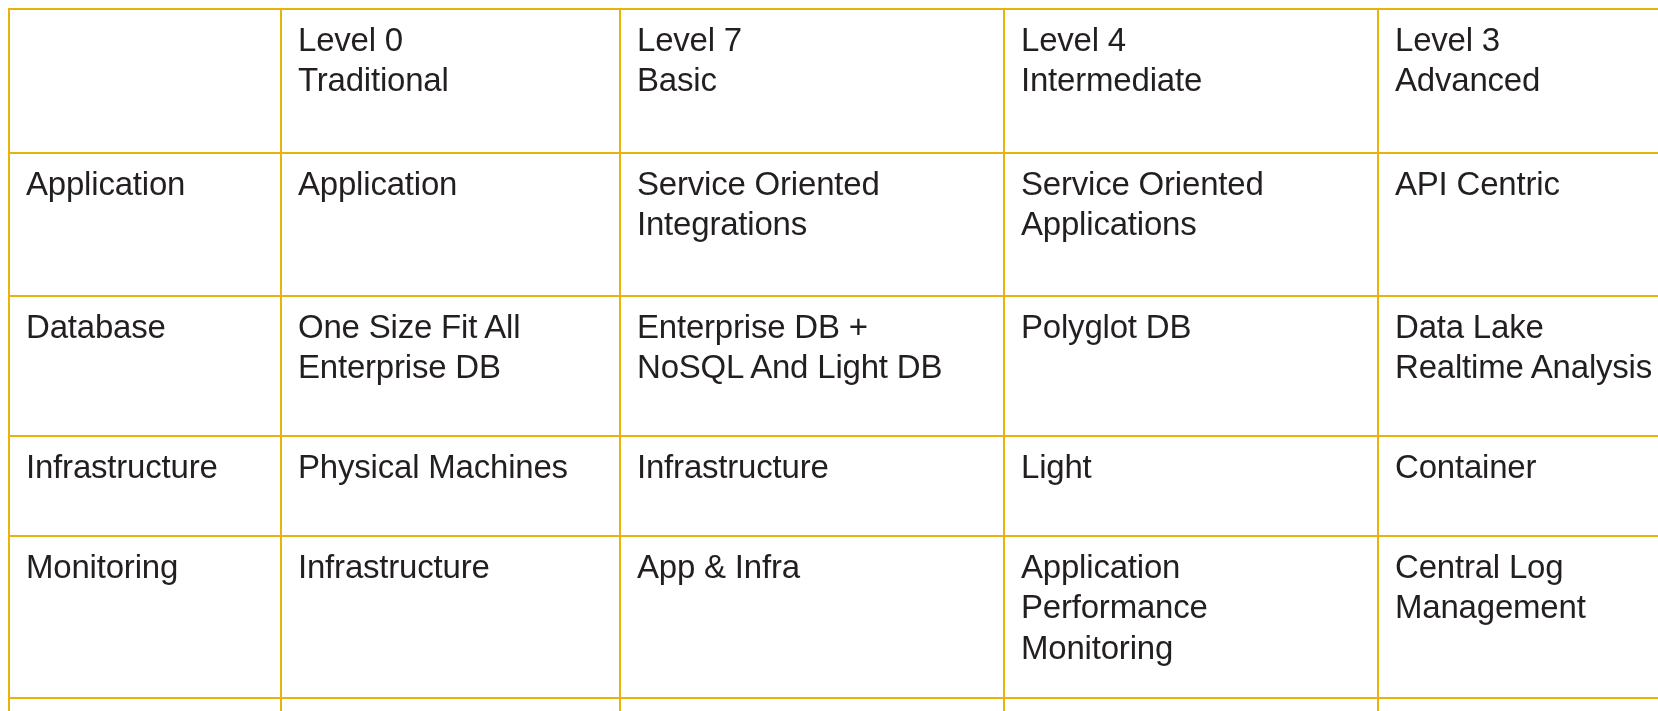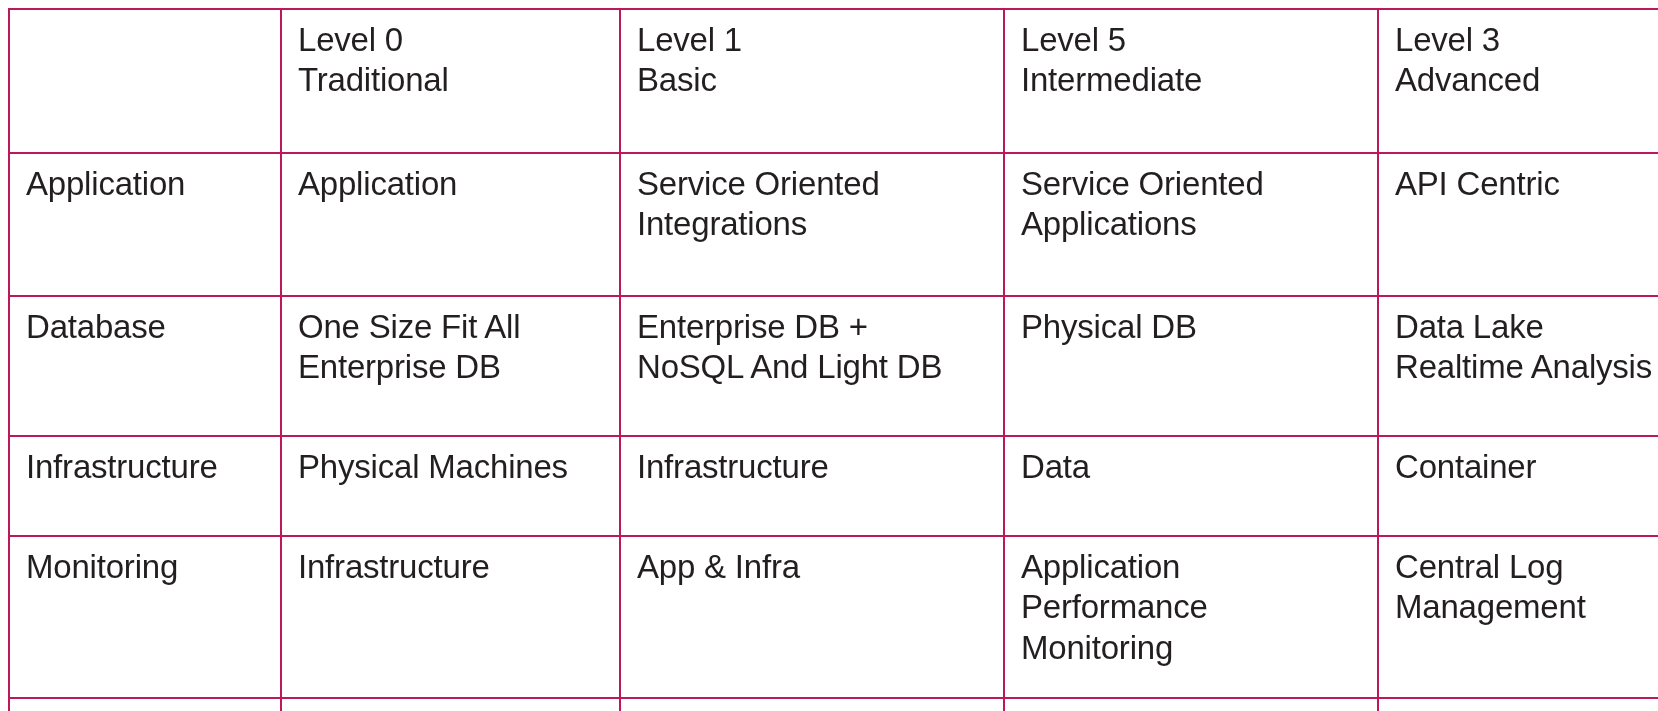--- a/index.html
+++ b/index.html
@@ -22,21 +22,21 @@
     height: 695px;
   }
   table.maturity-table {
     border-collapse: collapse;
     table-layout: fixed;
     width: 1636px;
     height: 695px;
     border: 2px solid #3a3a3c;
   }
   table.maturity-table td {
-    border: 2px solid #be185d;
+    border: 2px solid #eab308;
     vertical-align: top;
     padding: 10px 14px 10px 16px;
     font-size: 33px;
     line-height: 1.22;
     font-weight: 400;
     letter-spacing: -0.2px;
     white-space: pre-line;
     color: #231f20;
   }
   td.col-label { width: 240px; }
@@ -57,23 +57,23 @@
 </head>
 <body>
 
 <div id="maturity-table-wrap">
   <table class="maturity-table">
     <tbody>
       <tr class="header-row">
         <td class="col-label empty-corner"></td>
         <td class="col-l0">Level 0
 Traditional</td>
-        <td class="col-l1">Level 1
+        <td class="col-l1">Level 7
 Basic</td>
-        <td class="col-l2">Level 5
+        <td class="col-l2">Level 4
 Intermediate</td>
         <td class="col-l3">Level 3
 Advanced</td>
       </tr>
 
       <tr class="row-application">
         <td class="col-label">Application</td>
         <td class="col-l0">Application</td>
         <td class="col-l1">Service Oriented
 Integrations</td>
@@ -81,30 +81,30 @@
 Applications</td>
         <td class="col-l3">API Centric</td>
       </tr>
 
       <tr class="row-database">
         <td class="col-label">Database</td>
         <td class="col-l0">One Size Fit All
 Enterprise DB</td>
         <td class="col-l1">Enterprise DB +
 NoSQL And Light DB</td>
-        <td class="col-l2">Physical DB</td>
+        <td class="col-l2">Polyglot DB</td>
         <td class="col-l3">Data Lake
 Realtime Analysis</td>
       </tr>
 
       <tr class="row-infrastructure">
         <td class="col-label">Infrastructure</td>
         <td class="col-l0">Physical Machines</td>
         <td class="col-l1">Infrastructure</td>
-        <td class="col-l2">Data</td>
+        <td class="col-l2">Light</td>
         <td class="col-l3">Container</td>
       </tr>
 
       <tr class="row-monitoring">
         <td class="col-label">Monitoring</td>
         <td class="col-l0">Infrastructure</td>
         <td class="col-l1">App &amp; Infra</td>
         <td class="col-l2">Application
 Performance
 Monitoring</td>

